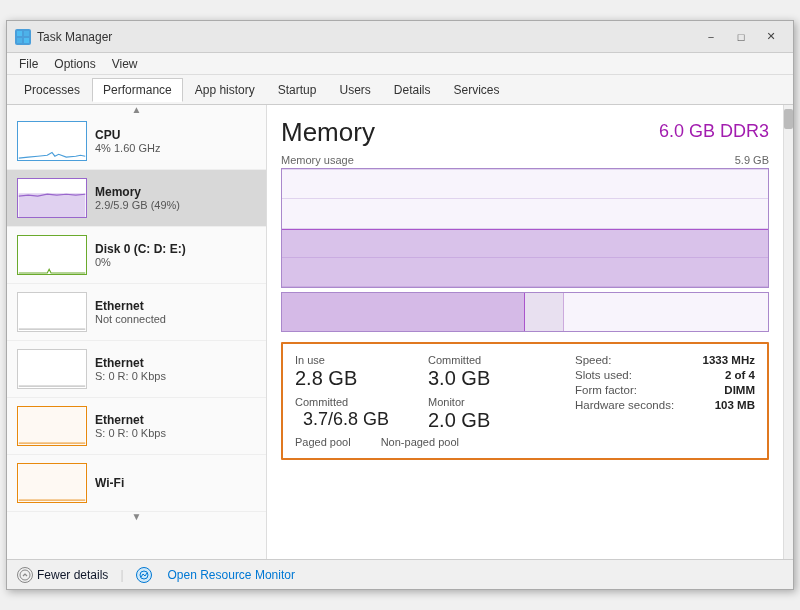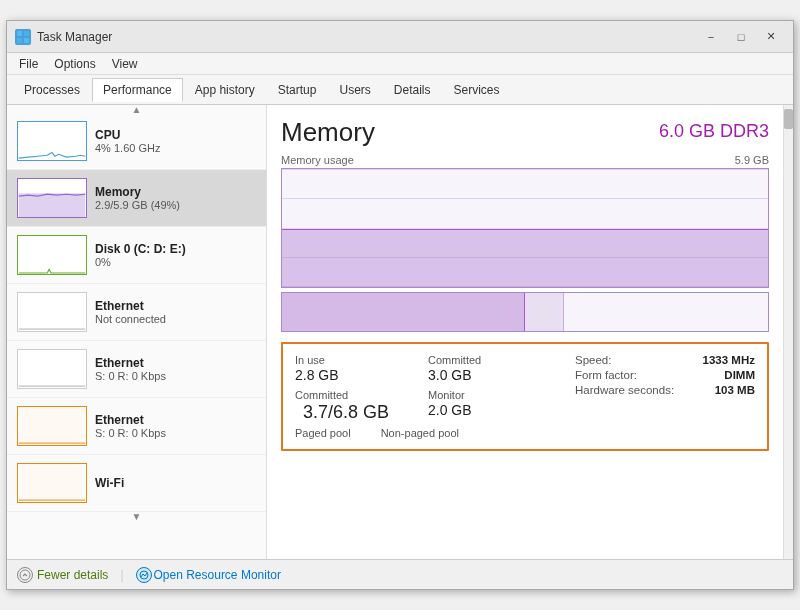--- a/index.html
+++ b/index.html
@@ -246,21 +246,21 @@
       border: 2px solid #e07820;
       padding: 10px 12px;
       border-radius: 1px;
     }
     .stat-label {
       font-size: 11px;
       color: #555;
       margin-bottom: 1px;
     }
     .stat-value {
-      font-size: 14px;
+      font-size: 20px;
       font-weight: 300;
       color: #222;
     }
     .stat-right-section {
       display: flex;
       flex-direction: column;
       gap: 3px;
     }
     .stat-row {
       display: flex;
@@ -288,39 +288,39 @@
       padding: 0 10px;
       gap: 12px;
       flex-shrink: 0;
     }
     .bottom-btn {
       display: flex;
       align-items: center;
       gap: 4px;
       cursor: pointer;
       font-size: 12px;
-      color: #4d7c0f;
+      color: #0f172a;
     }
     .bottom-btn-icon {
       width: 16px;
       height: 16px;
       border-radius: 50%;
       border: 1px solid #888;
       display: flex;
       align-items: center;
       justify-content: center;
       font-size: 9px;
     }
     .resource-monitor-link {
       color: #0078d4;
       cursor: pointer;
       font-size: 12px;
       display: flex;
       align-items: center;
-      gap: 2px;
+      gap: 16px;
     }
     .resource-monitor-icon {
       width: 16px;
       height: 16px;
       border-radius: 50%;
       background: #d0e8f8;
       border: 1px solid #0078d4;
       display: flex;
       align-items: center;
       justify-content: center;
@@ -537,20 +537,24 @@
               <span class="paged-label">Non-paged pool</span>
             </div>
           </div>
 
           <div class="stat-right-section">
             <div class="stat-row">
               <span class="stat-row-key">Speed:</span>
               <span class="stat-row-val">1333 MHz</span>
             </div>
             <div class="stat-row">
+              <span class="stat-row-key">Slots used:</span>
+              <span class="stat-row-val">2 of 4</span>
+            </div>
+            <div class="stat-row">
               <span class="stat-row-key">Form factor:</span>
               <span class="stat-row-val">DIMM</span>
             </div>
             <div class="stat-row">
               <span class="stat-row-key">Hardware seconds:</span>
               <span class="stat-row-val">103 MB</span>
             </div>
           </div>
         </div>
       </div>

